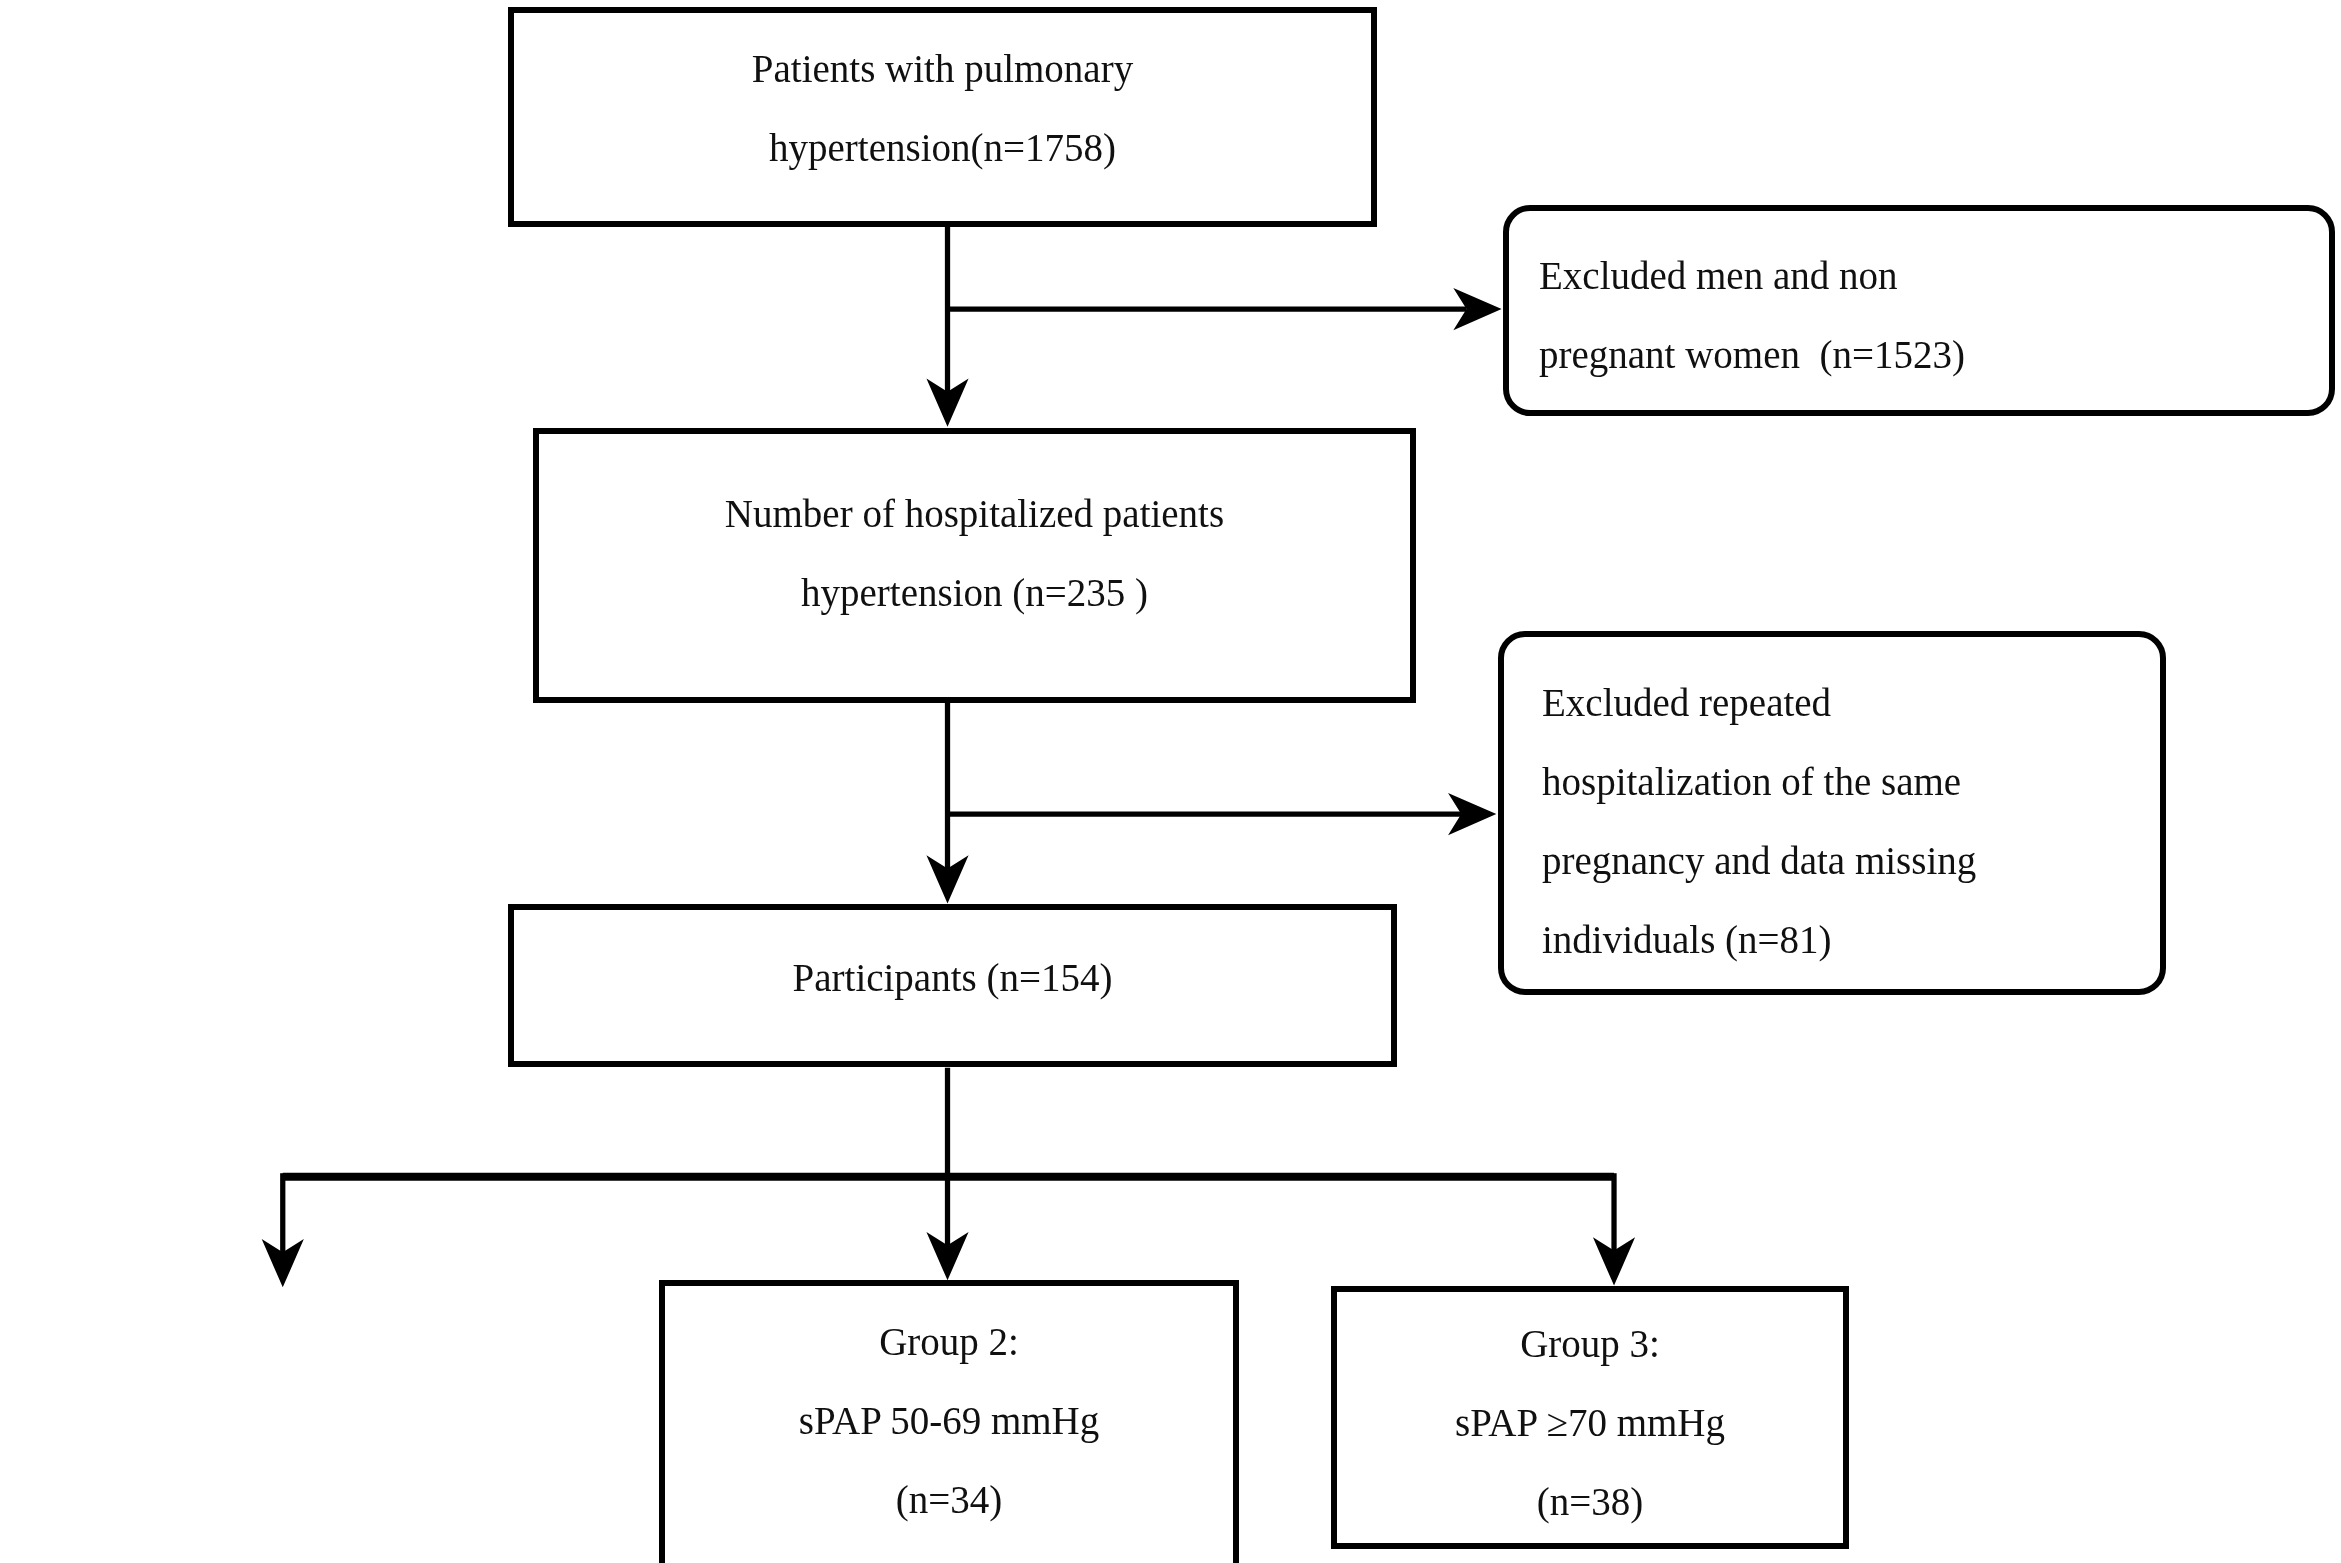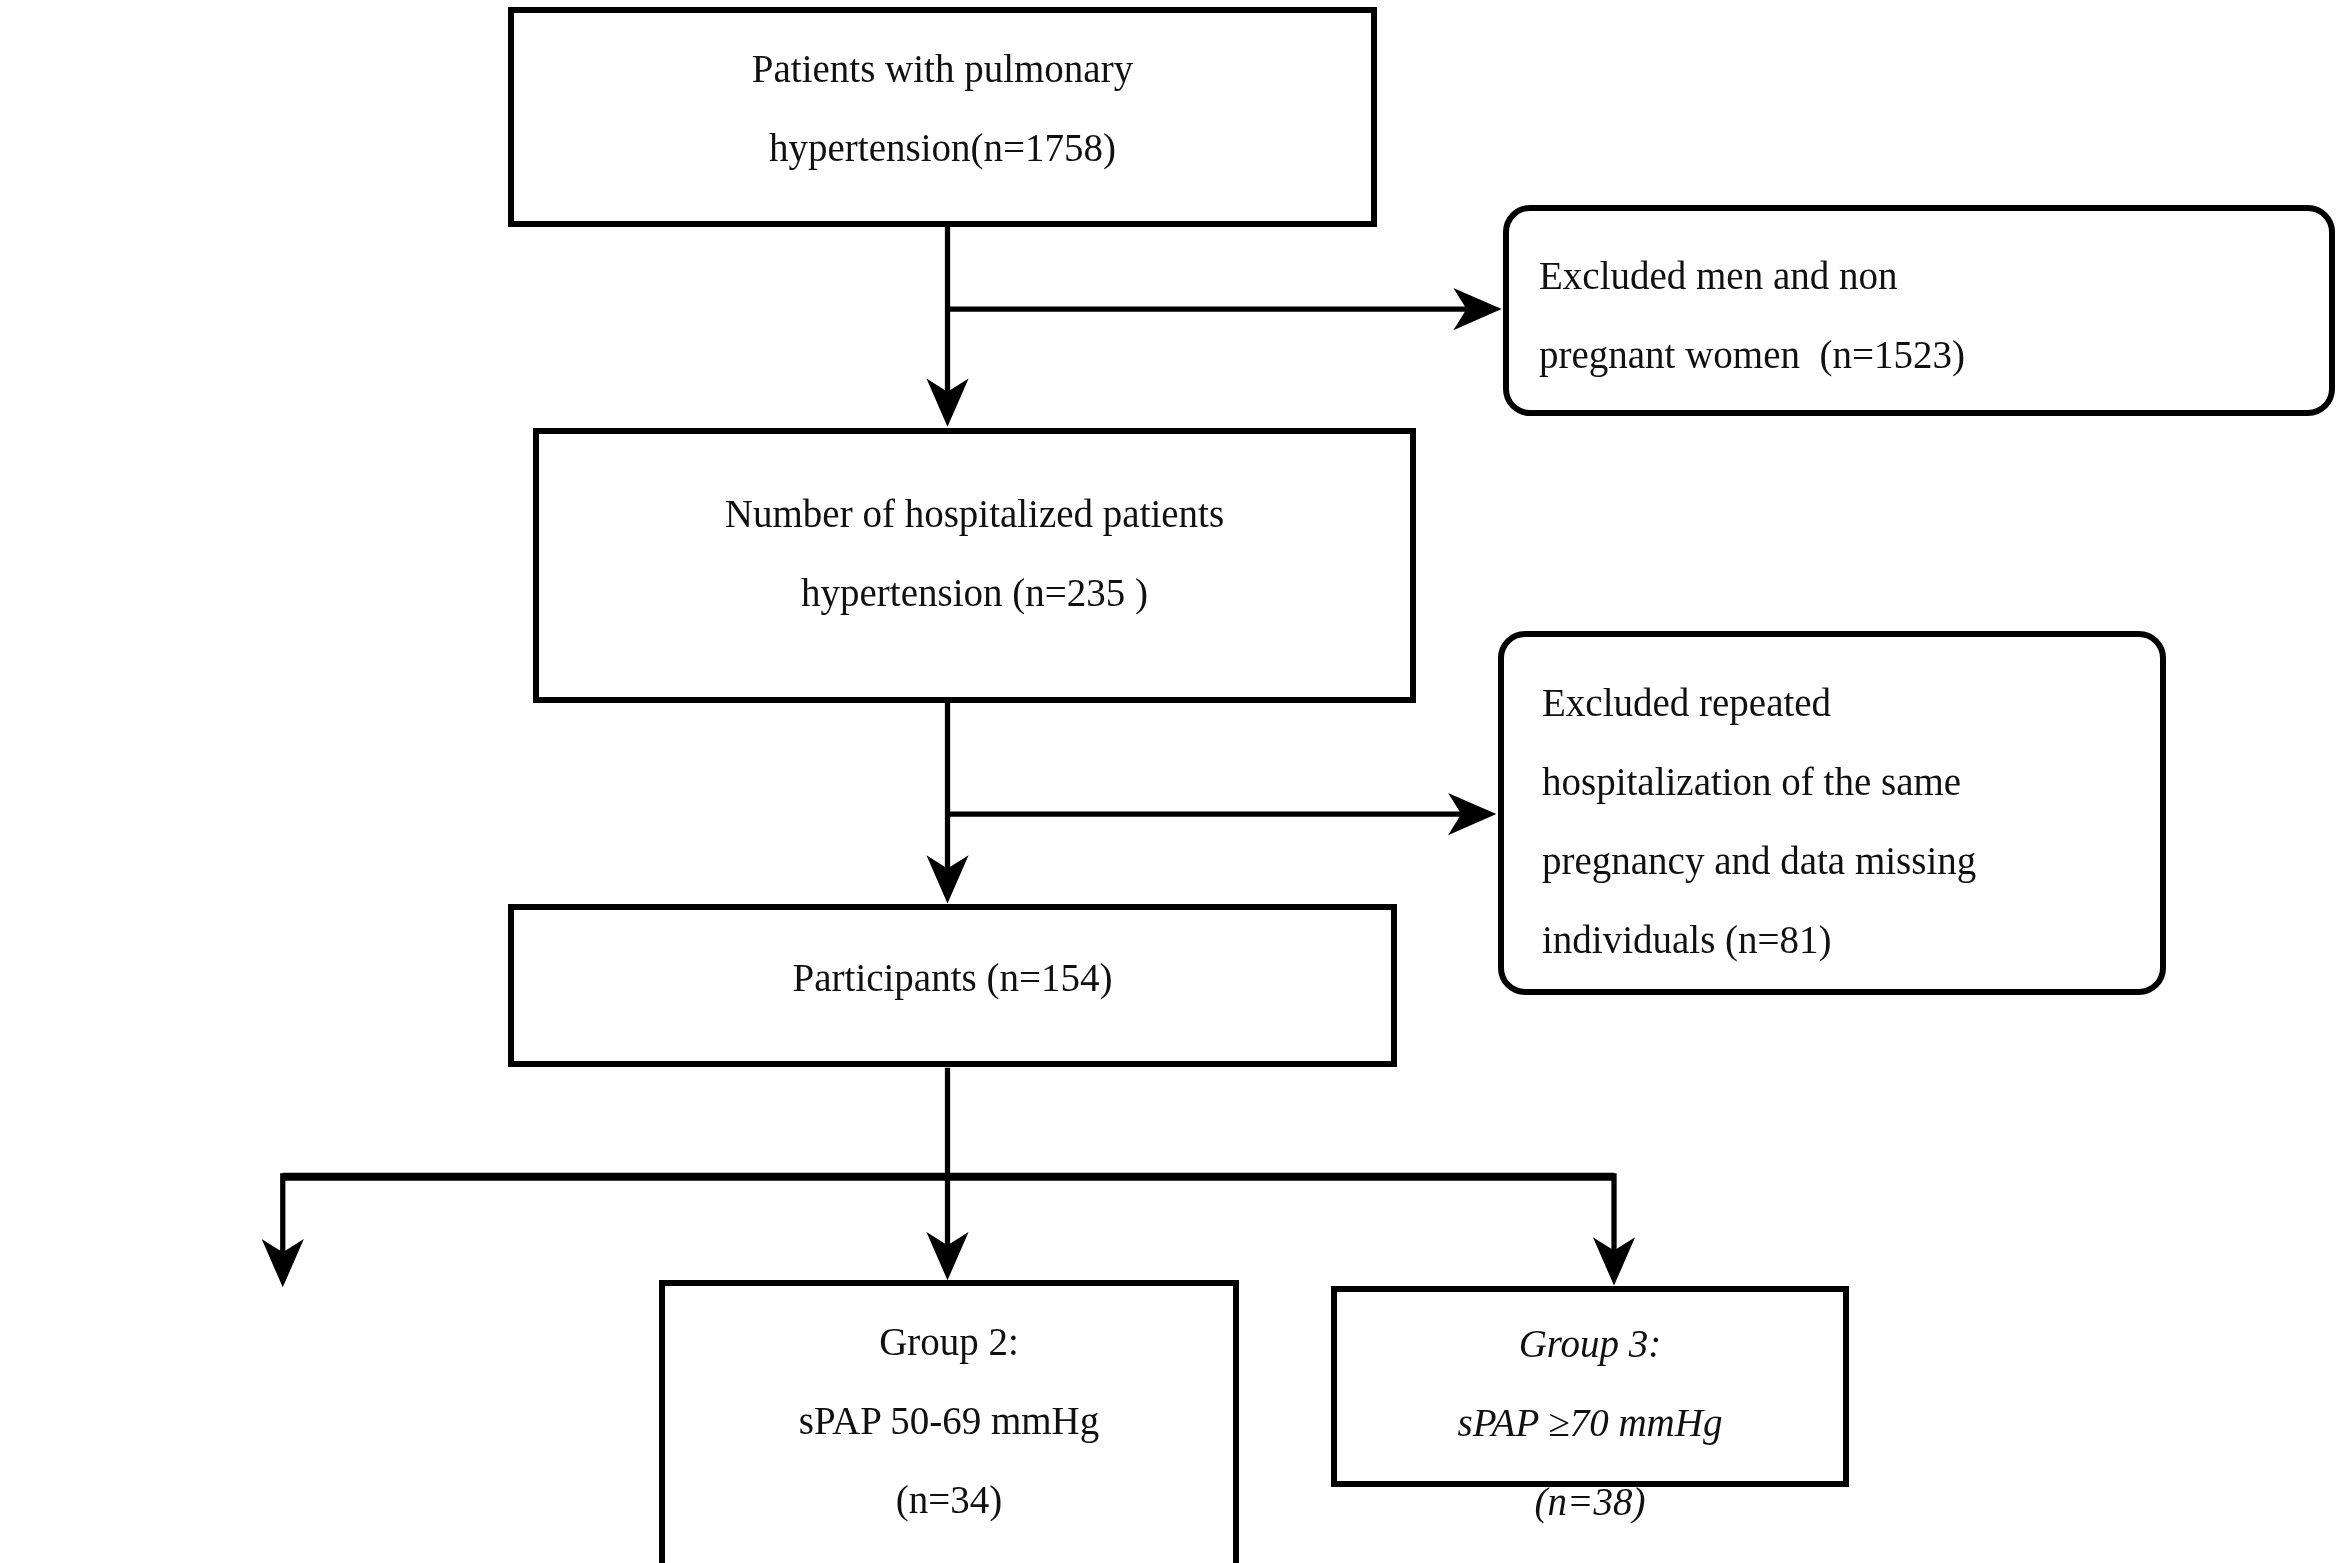--- a/index.html
+++ b/index.html
@@ -99,20 +99,20 @@
       <div class="ln">Participants (n=154)</div>
     </div>
 
 
   <div class="box center" style="left:659px;top:1280px;width:580px;height:336px;padding-top:16px;">
       <div class="ln">Group 2:</div>
       <div class="ln">sPAP 50-69 mmHg</div>
       <div class="ln">(n=34)</div>
     </div>
 
-  <div class="box center" style="left:1331px;top:1286px;width:518px;height:201px;padding-top:12.3px;font-style:italic;">
+  <div class="box center" style="left:1331px;top:1286px;width:518px;height:263px;padding-top:12.3px;">
       <div class="ln">Group 3:</div>
       <div class="ln">sPAP ≥70 mmHg</div>
       <div class="ln">(n=38)</div>
     </div>
 
 </div>
 
 
 </body></html>

